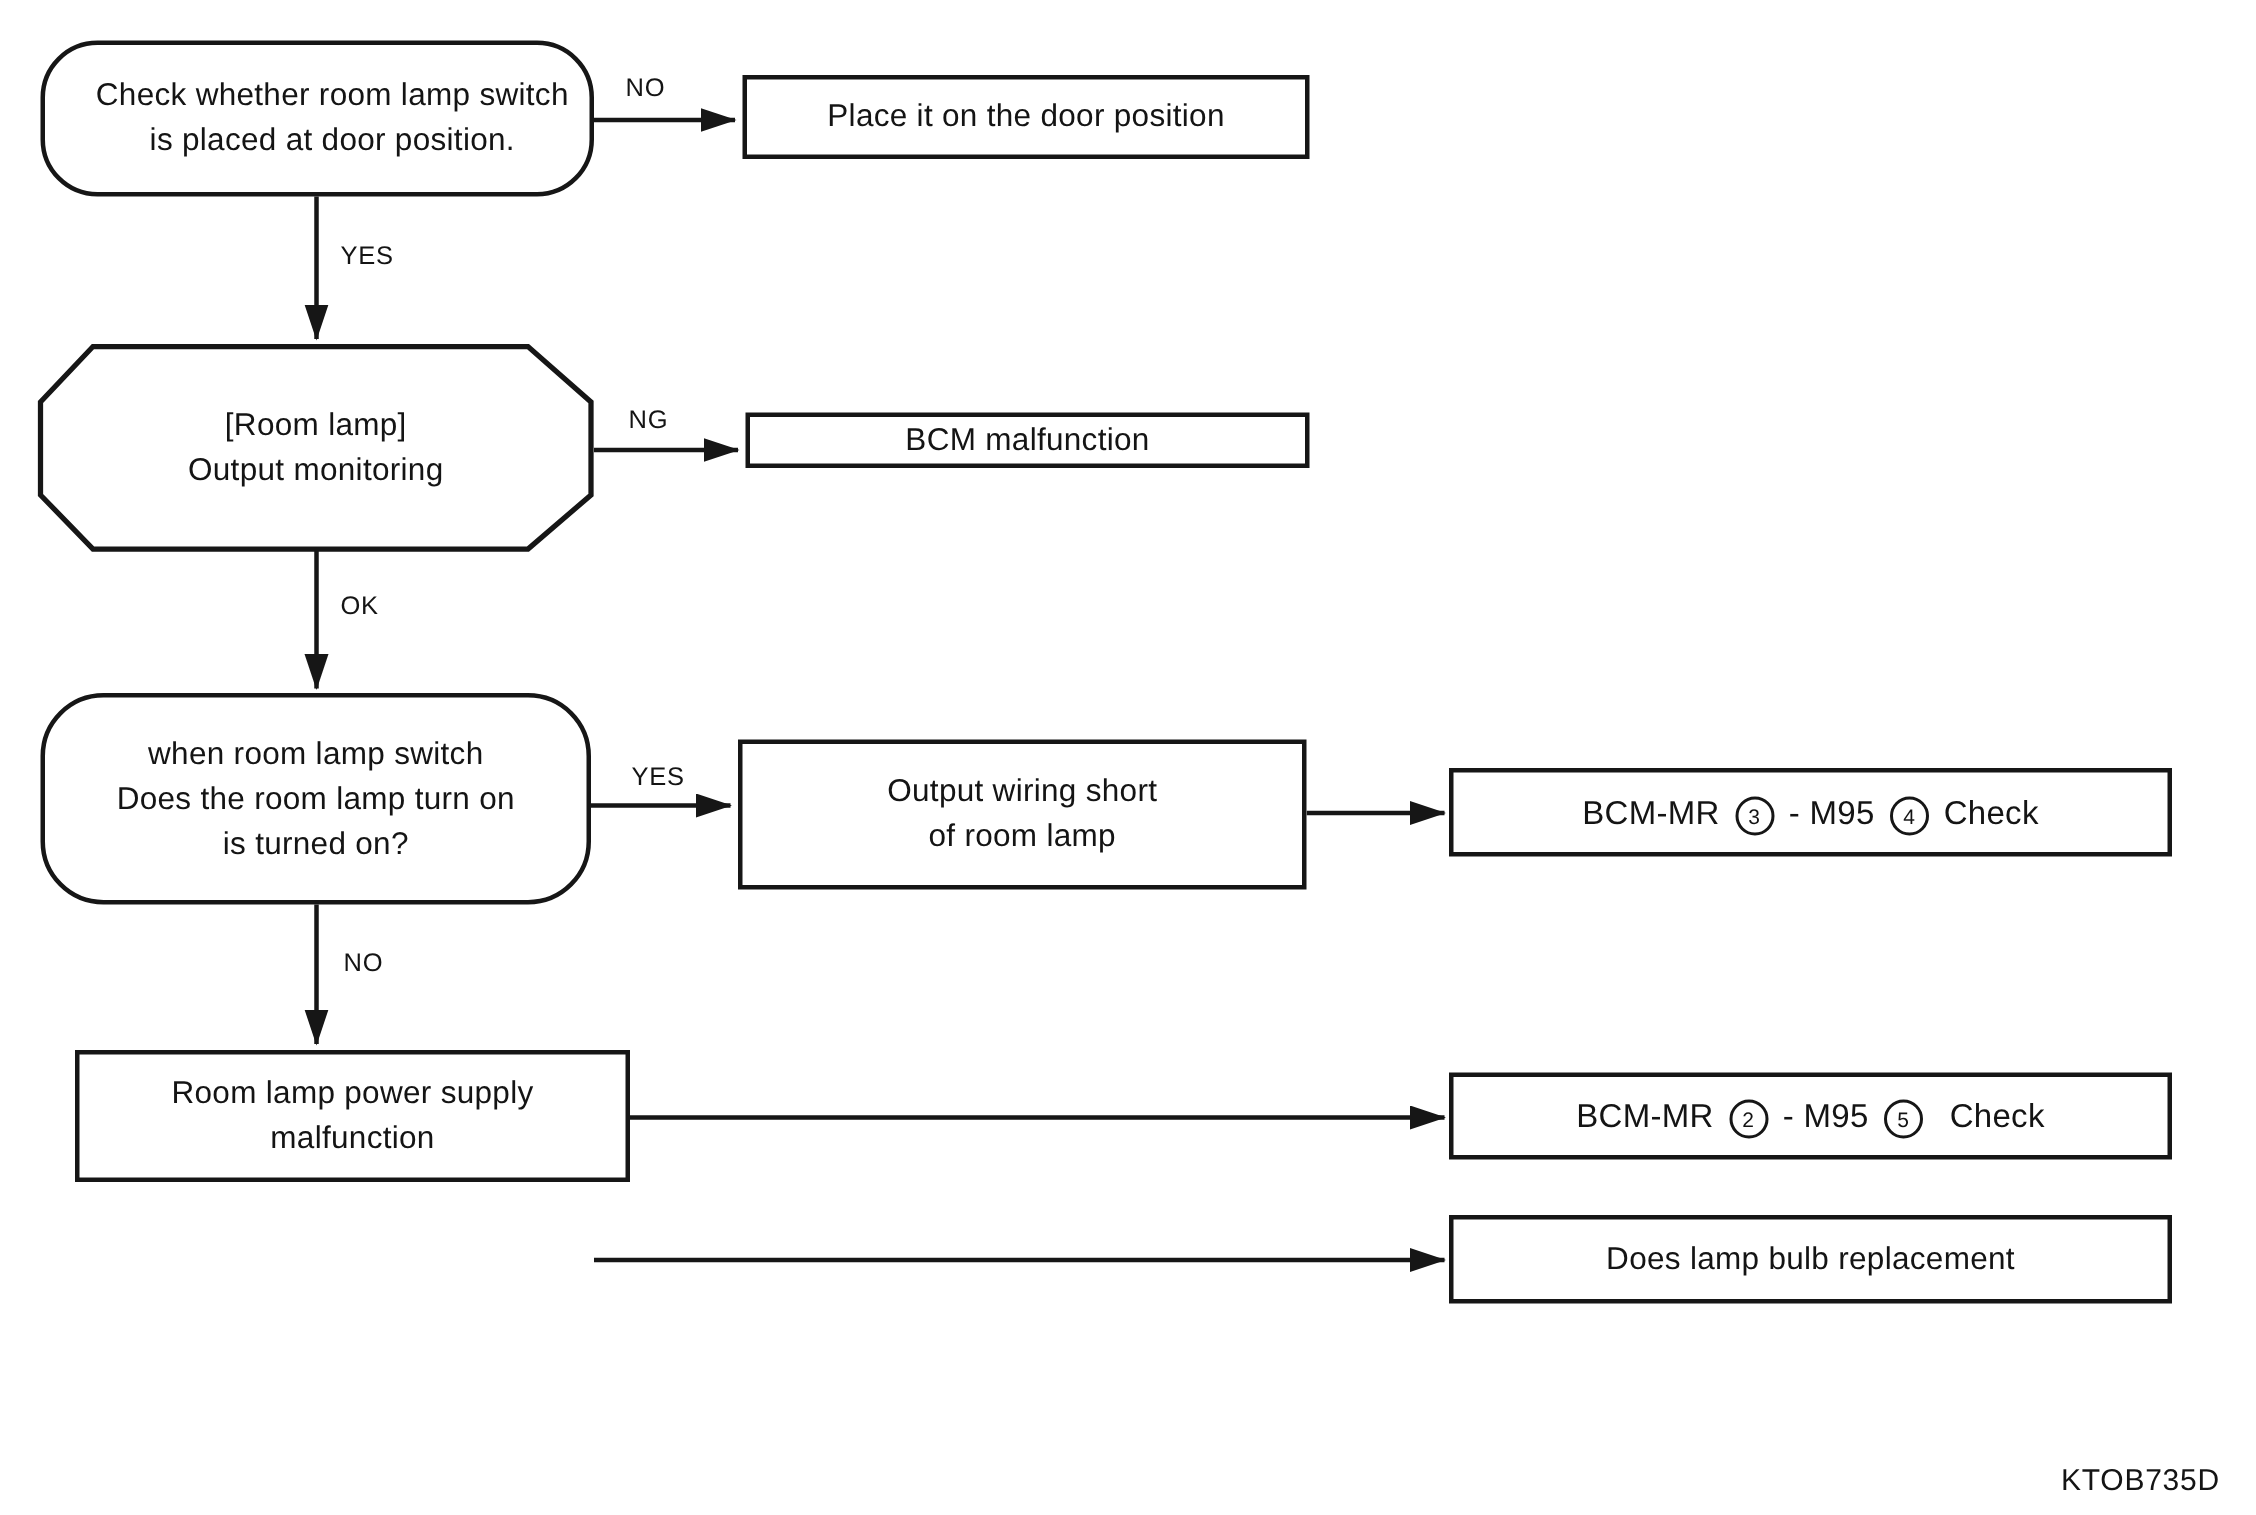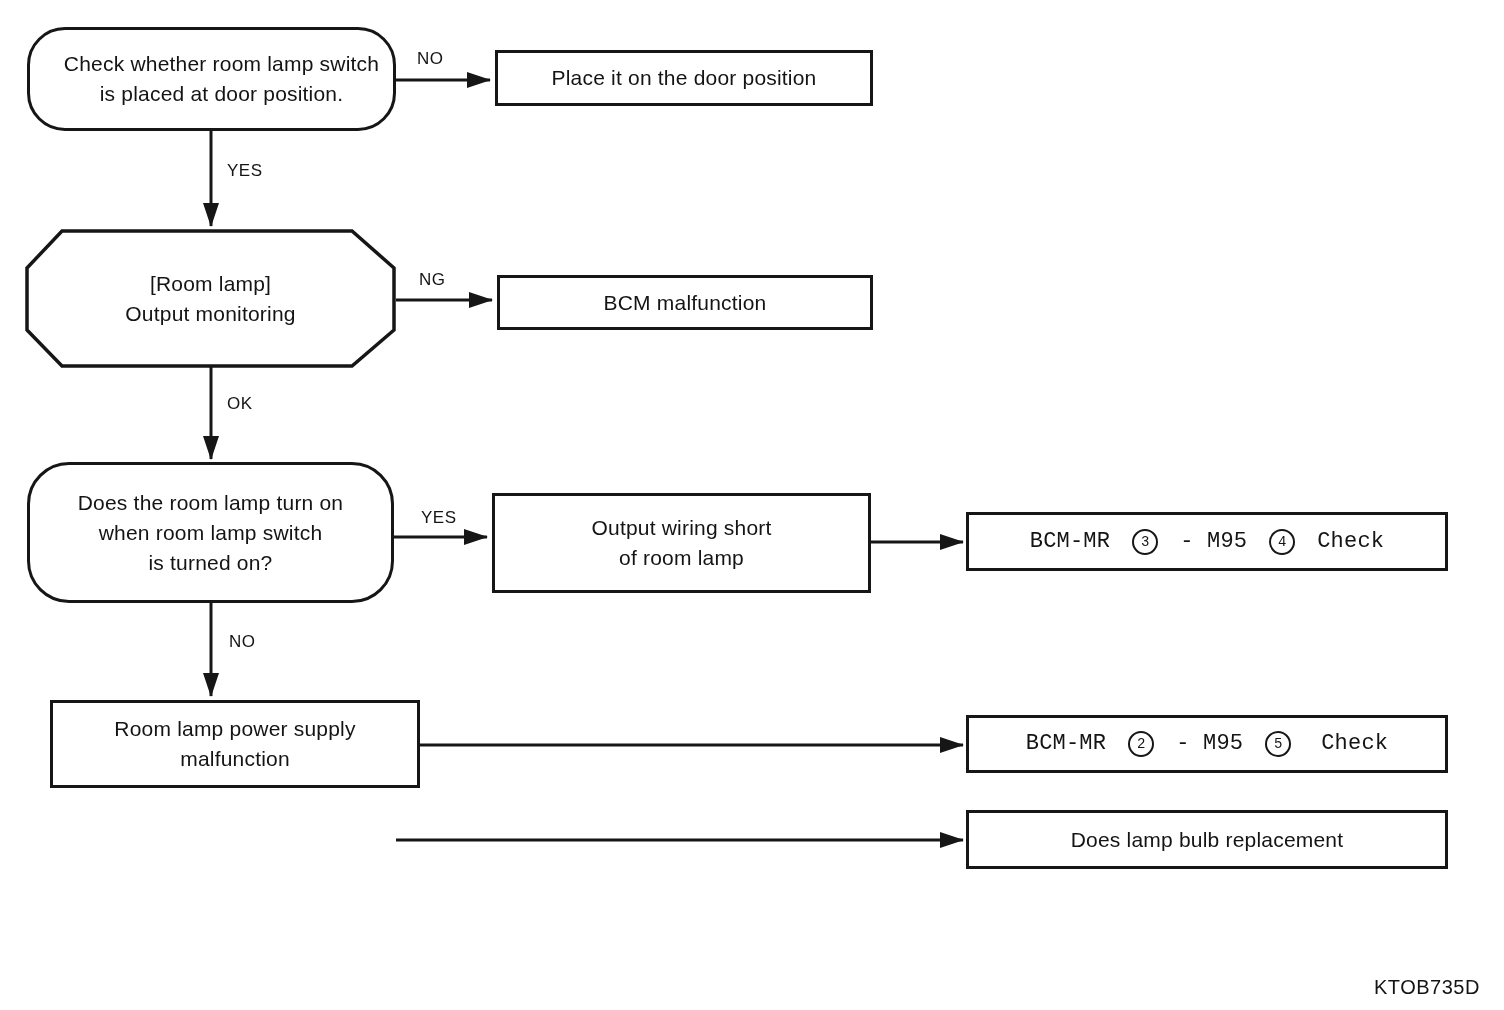--- a/index.html
+++ b/index.html
@@ -45,25 +45,24 @@
   }
   .edge-label {
     position: absolute;
     font-size: 17px;
     line-height: 28px;
     letter-spacing: 0.5px;
     z-index: 1;
   }
   .pin-row {
     display: flex;
-    align-items: center;
+    align-items: flex-end;
     justify-content: center;
-    gap: 22px;
+    gap: 10px;
     font-size: 22px;
-    font-family: Liberation Mono, monospace;
   }
   .pin-circle {
     display: inline-flex;
     align-items: center;
     justify-content: center;
     width: 22px;
     height: 22px;
     border: 2px solid #161616;
     border-radius: 50%;
     font-size: 14px;
@@ -111,27 +110,27 @@
 
   <div class="node octagon-text" style="left:27px; top:231px; width:367px; height:135px;">
     <div>[Room lamp]</div>
     <div>Output monitoring</div>
   </div>
 
   <div class="node" style="left:495px; top:50px; width:378px; height:56px;">
     <div>Place it on the door position</div>
   </div>
 
-  <div class="node" style="left:497px; top:275px; width:376px; height:55px;">
+  <div class="node" style="left:497px; top:275px; width:376px; height:37px;">
     <div>BCM malfunction</div>
   </div>
 
   <div class="node rounded" style="left:27px; top:462px; width:367px; height:141px; border-radius:42px;">
+    <div>when room lamp switch</div>
     <div>Does the room lamp turn on</div>
-    <div>when room lamp switch</div>
     <div>is turned on?</div>
   </div>
 
   <div class="node" style="left:492px; top:493px; width:379px; height:100px;">
     <div>Output wiring short</div>
     <div>of room lamp</div>
   </div>
 
   <div class="node" style="left:966px; top:512px; width:482px; height:59px;">
     <div class="pin-row">

